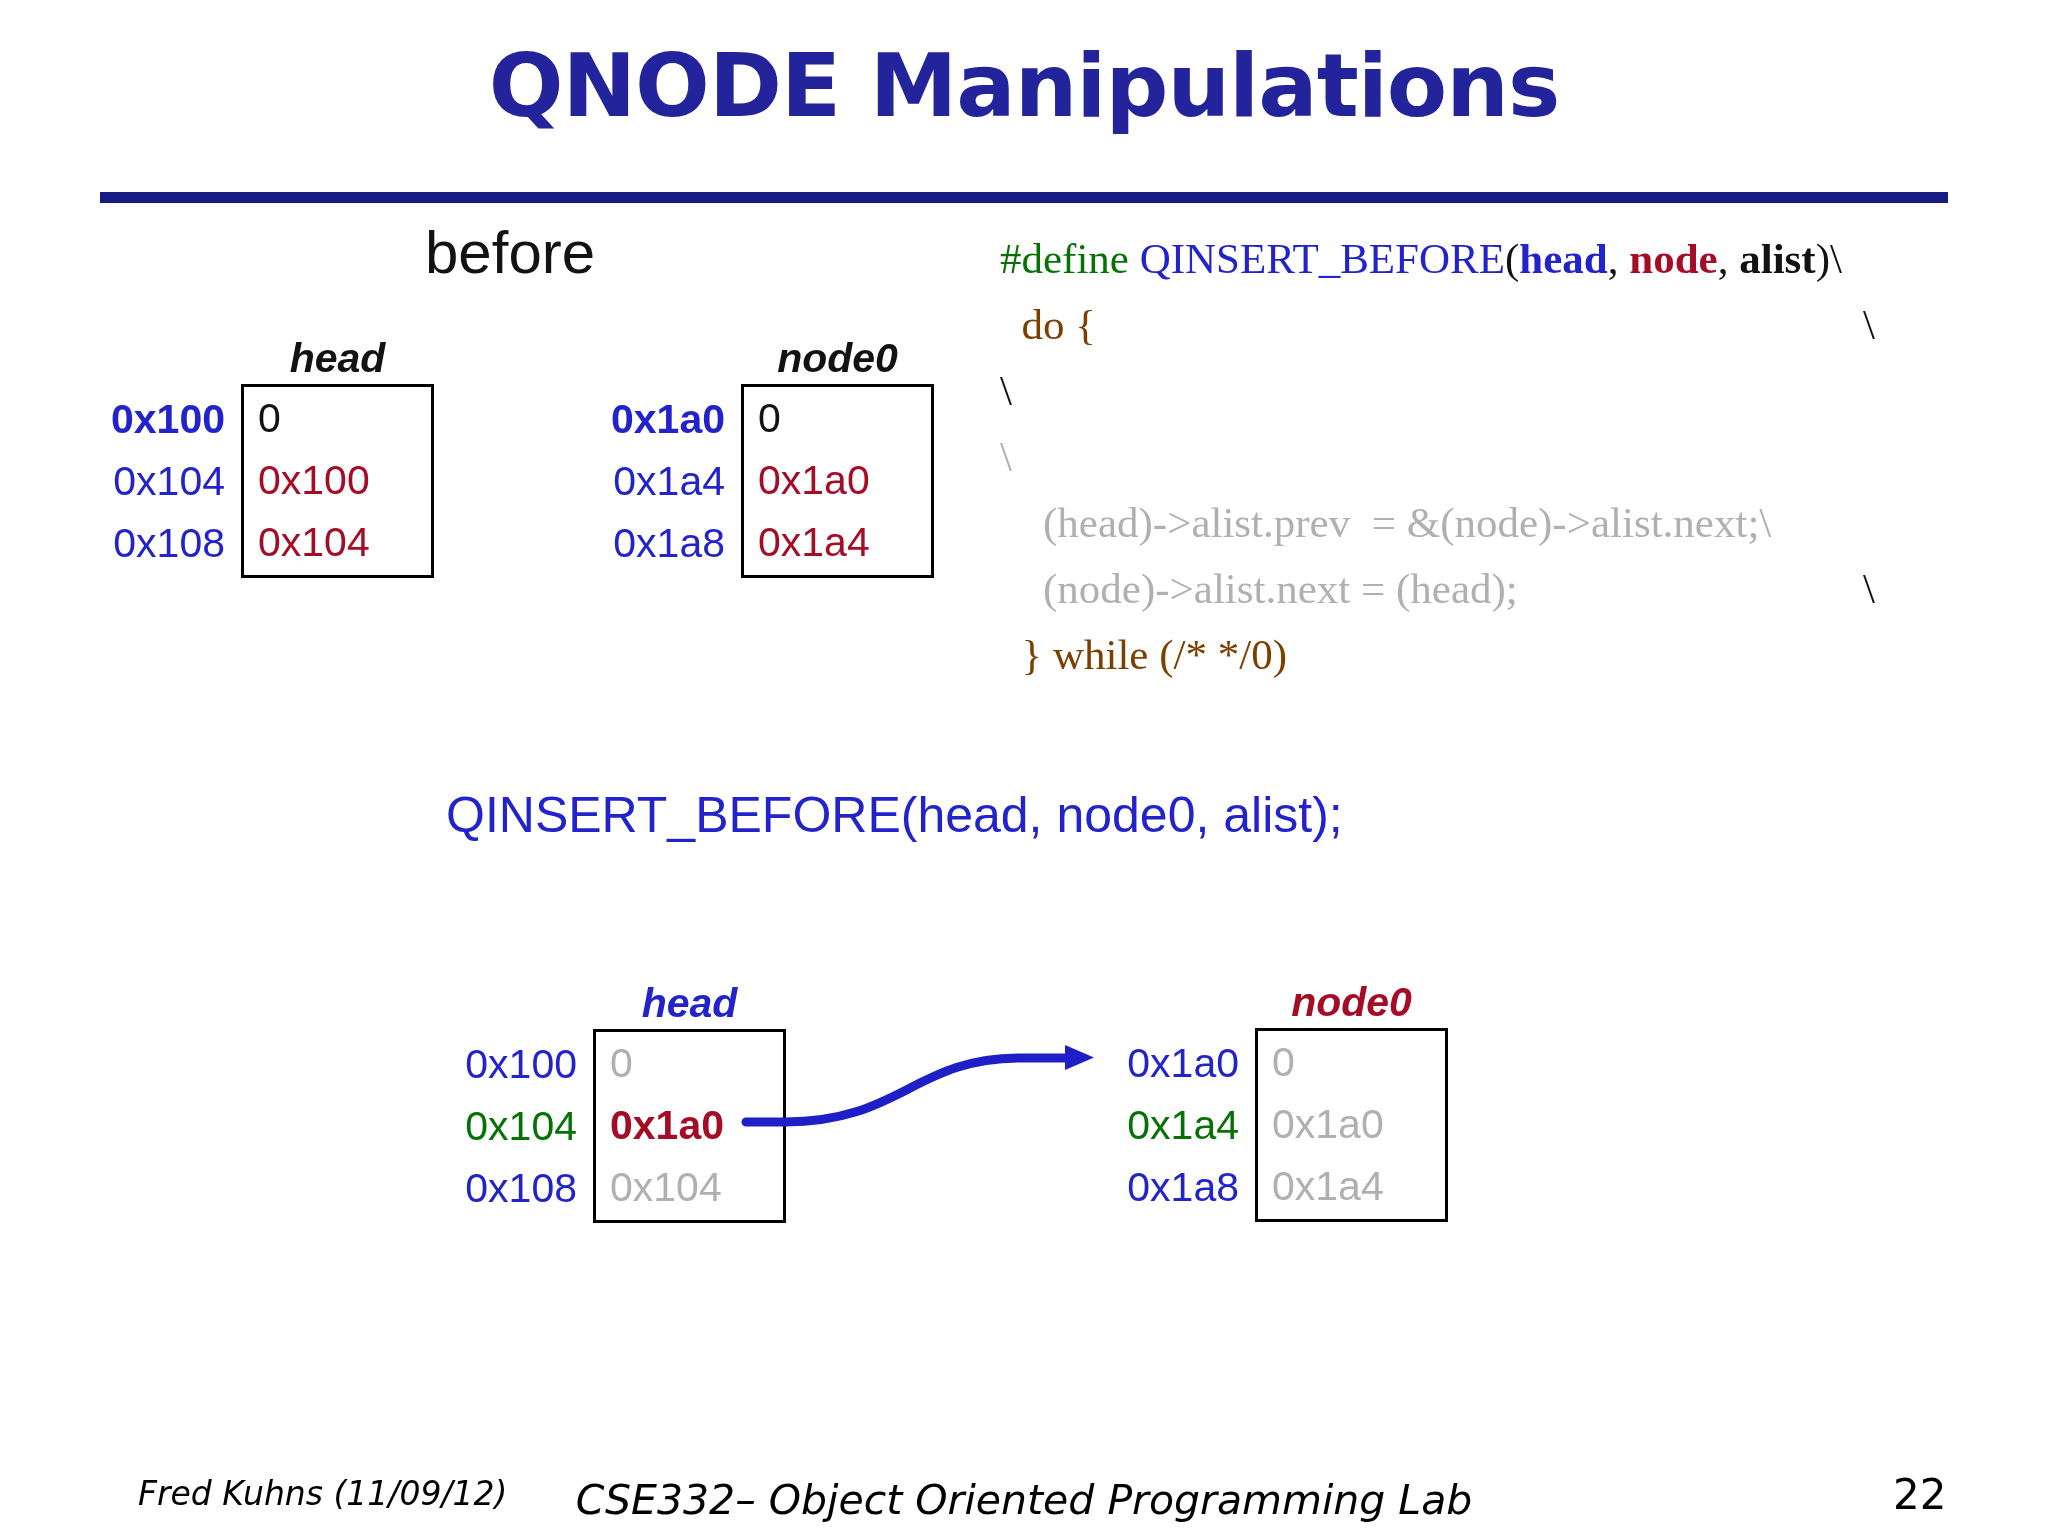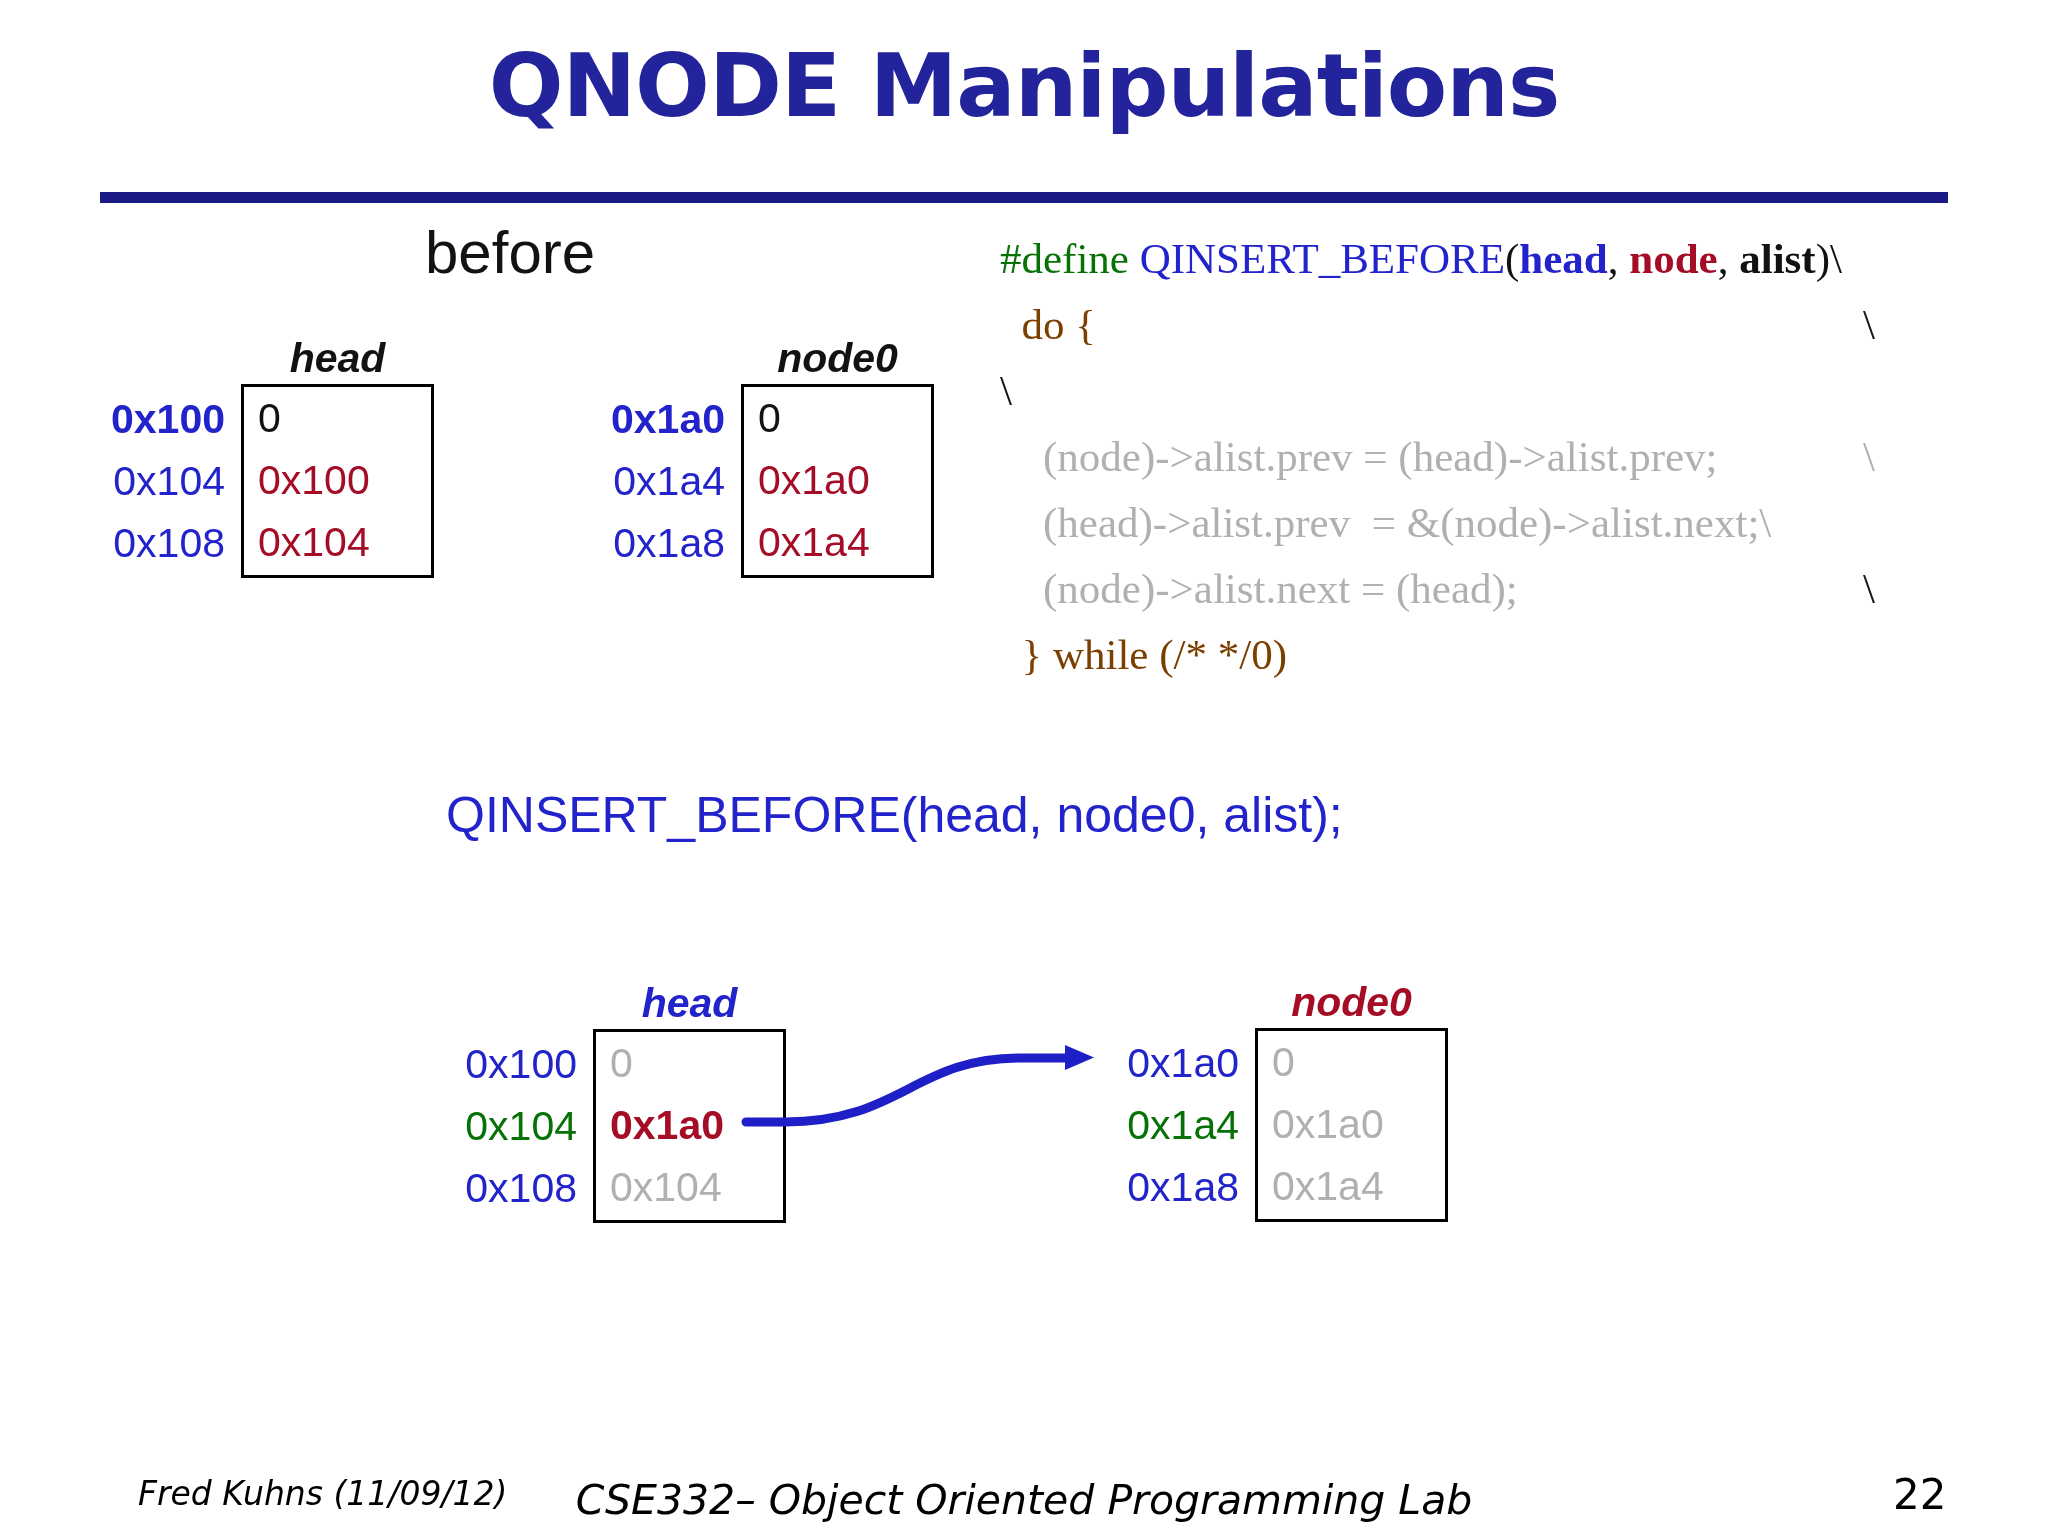--- a/index.html
+++ b/index.html
@@ -98,21 +98,21 @@
     <div class="vrow" data-c="black">0</div>
     <div class="vrow" data-c="darkred">0x1a0</div>
     <div class="vrow" data-c="darkred">0x1a4</div>
   </div>
 </div>
 
 <div class="code">
     <div class="cline"><span><span data-c="green">#define </span><span data-c="blue">QINSERT_BEFORE</span><span data-c="black">(</span><span data-c="blue-b">head</span><span data-c="black">, </span><span data-c="darkred-b">node</span><span data-c="black">, </span><span data-c="black-b">alist</span><span data-c="black">)\</span></span><span data-c="black"></span></div>
     <div class="cline"><span><span data-c="brown">  do {</span></span><span data-c="black">\</span></div>
     <div class="cline"><span data-c="black">\</span></div>
-    <div class="cline"><span><span data-c="gray">    (node)-&gt;alist.prev = (head)-&gt;alist.prev;</span></span><span data-c="gray">\</span></div>
+    <div class="cline"><span data-c="gray">\</span></div>
     <div class="cline"><span><span data-c="gray">    (head)-&gt;alist.prev  = &amp;(node)-&gt;alist.next;\</span></span><span data-c="gray"></span></div>
     <div class="cline"><span><span data-c="gray">    (node)-&gt;alist.next = (head);</span></span><span data-c="black">\</span></div>
     <div class="cline"><span><span data-c="brown">  } while (/* */0)</span></span><span data-c="black"></span></div>
   </div>
 
 <div class="call-line">QINSERT_BEFORE(head, node0, alist);</div>
 
 <div class="tbl t-ah">
   <div class="tlabel" data-c="blue-b">head</div>
   <div class="addrs">

